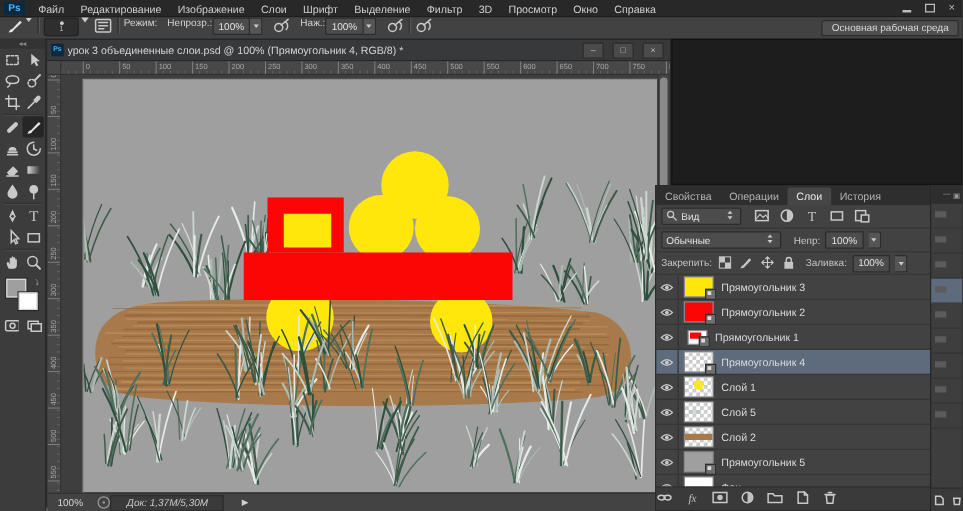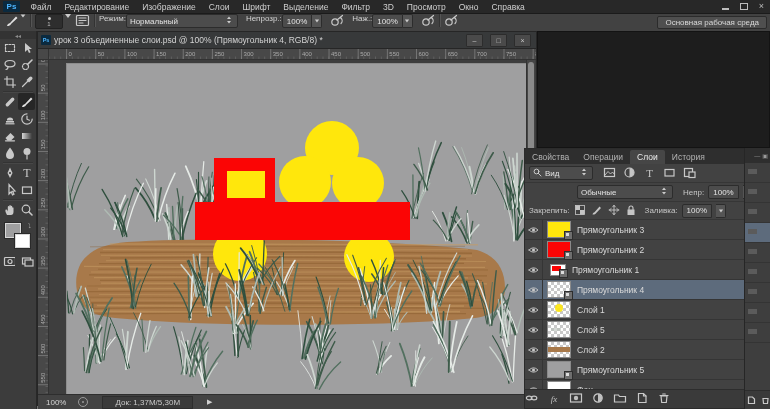--- a/index.html
+++ b/index.html
@@ -57,33 +57,33 @@
   .viewrow{position:relative;height:334px;display:flex;}
   .vruler{width:10px;background:#484848;border-right:1px solid #333;}
   .viewport{position:relative;flex:1;background:#3e3e3e;overflow:hidden;}
   .artsvg{position:absolute;left:18px;top:4px;box-shadow:0 0 0 1px #8d8d8d;}
   .vscroll{position:absolute;right:1px;top:0;width:8px;height:334px;background:#454545;border-left:1px solid #333;}
   .vthumb{position:absolute;left:1px;top:2px;width:6px;height:120px;background:#8a8a8a;border-radius:3px;}
   .statusbar{height:14px;background:#434343;border-top:1px solid #2e2e2e;display:flex;align-items:center;color:#d5d5d5;font-size:8px;}
   .statzoom{margin-left:8px;}
   .statcirc{width:8px;height:8px;border:1px solid #999;border-radius:50%;margin-left:12px;position:relative;}
   .statcirc::after{content:"";position:absolute;left:3px;top:3px;width:2px;height:2px;background:#999;border-radius:50%;}
-  .statdoc{margin-left:14px;background:#3a3a3a;border:1px solid #2d2d2d;padding:1px 12px;color:#c9c9c9;}
+  .statdoc{background:#3a3a3a;border:1px solid #2d2d2d;padding:1px 12px;color:#c9c9c9;font-style:italic;}
   .statarr{margin-left:14px;color:#cfcfcf;font-size:7px;}
   
   .dockempty{position:absolute;left:537px;top:31px;width:233px;height:117px;background:#1d1d1d;border:1px solid #131313;box-sizing:border-box;}
   
   .panels{position:absolute;left:524px;top:148px;width:238px;height:261px;background:#424242;border:1px solid #2b2b2b;box-sizing:border-box;display:flex;flex-direction:column;}
   .ptabs{height:15px;background:#2e2e2e;display:flex;align-items:flex-end;color:#b2b2b2;font-size:8.5px;}
   .ptab{padding:2px 7px 2px;white-space:nowrap;}
   .ptab.active{background:#464646;color:#ececec;border-radius:2px 2px 0 0;}
   .ptabs .pright{margin-left:auto;padding-right:4px;color:#9a9a9a;font-size:7px;}
   .prow{display:flex;align-items:center;gap:4px;padding:0 4px;color:#c6c6c6;font-size:8px;}
   .filterrow{height:18px;border-bottom:1px solid #363636;}
-  .blendrow{height:18px;border-bottom:1px solid #363636;margin-left:48px;}
+  .blendrow{height:18px;border-bottom:1px solid #363636;}
   .lockrow{height:17px;border-bottom:1px solid #363636;}
   .searchbox{width:56px;}
   .layerslist{flex:1;overflow:hidden;background:#3d3d3d;}
   .layer-row{display:flex;align-items:center;height:19px;border-bottom:1px solid #353535;background:#424242;position:relative;}
   .layer-row.selected{background:#5d6b7c;}
   .eye{width:17px;height:100%;border-right:1px solid #353535;display:flex;align-items:center;justify-content:center;}
   .thumbwrap{position:relative;margin:0 7px 0 5px;flex:0 0 auto;}
   .thumb{display:block;width:22px;height:15px;box-shadow:0 0 0 1px #8a8a8a;}
   .thumbwrap.small .thumb{width:14px;height:10px;margin-left:3px;}
   .badge{position:absolute;right:-3px;bottom:-3px;width:7px;height:7px;background:#6e6e6e;border:1px solid #2e2e2e;}
@@ -155,26 +155,20 @@
       <span class="dot"></span>
         <span>1</span>
     </span>
     <span class="tri" style="margin-left:2px"></span>
     <span style="margin-left:4px" id="optpanel"><svg width="15" height="13" viewBox="0 0 15 13" fill="none" stroke="#c9c9c9" stroke-width="1.2" stroke-linecap="round">
           <rect x="1.5" y="1.5" width="12" height="10" rx="1"></rect>
           <path d="M4,4 h7 M4,6.5 h7 M4,9 h4"></path>
         </svg></span>
     <span class="sep"></span>
     <span class="lbl">Режим:</span>
-    <span class="combo" style="width:104px">
-      <span style="flex:1">Нормальный</span>
-        <span class="ud" id="ud1"><svg width="10" height="10" viewBox="0 0 10 10" fill="none" stroke="#c9c9c9" stroke-width="1.2" stroke-linecap="round">
-            <path d="M3,4 L5,1.5 L7,4 Z M3,6 L5,8.5 L7,6 Z" fill="#ccc" stroke="none"></path>
-          </svg></span>
-    </span>
     <span class="lbl" style="margin-left:8px">Непрозр.:</span>
     <span class="valbox">100%</span>
     <span class="dropbtn">
         <span class="tri" style="transform:scale(.7)"></span>
       </span>
     <span style="margin-left:8px" id="optair1"><svg width="14" height="13" viewBox="0 0 14 13" fill="none" stroke="#c9c9c9" stroke-width="1.2" stroke-linecap="round">
           <circle cx="5" cy="8" r="3.2"></circle>
           <path d="M7,6 L12.5,1.5 M11,4 c1.5,1.5 1.5,4 0,5.5"></path>
         </svg></span>
     <span class="lbl" style="margin-left:8px">Наж.:</span>

